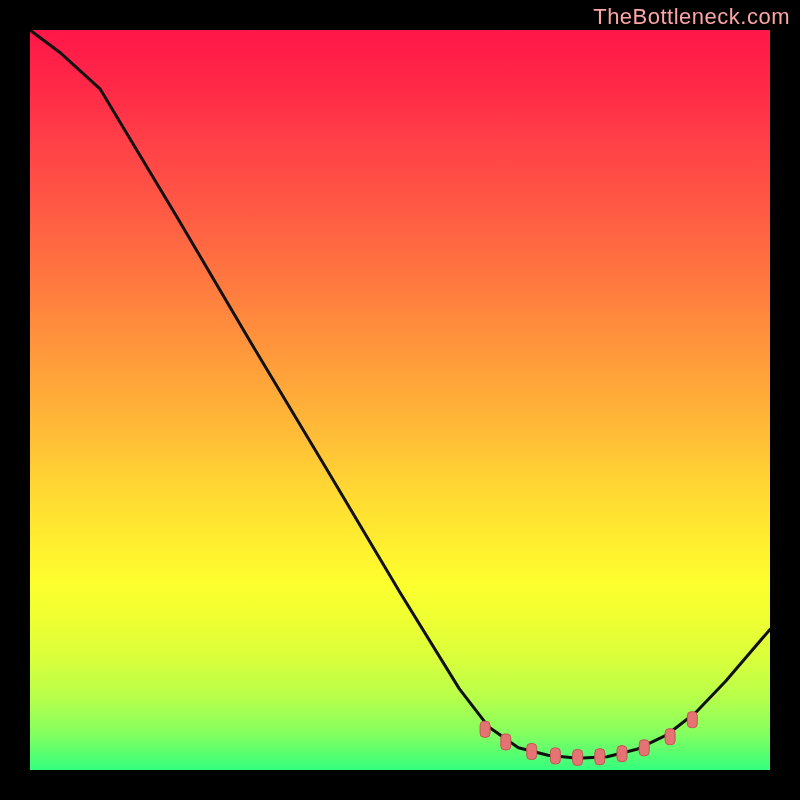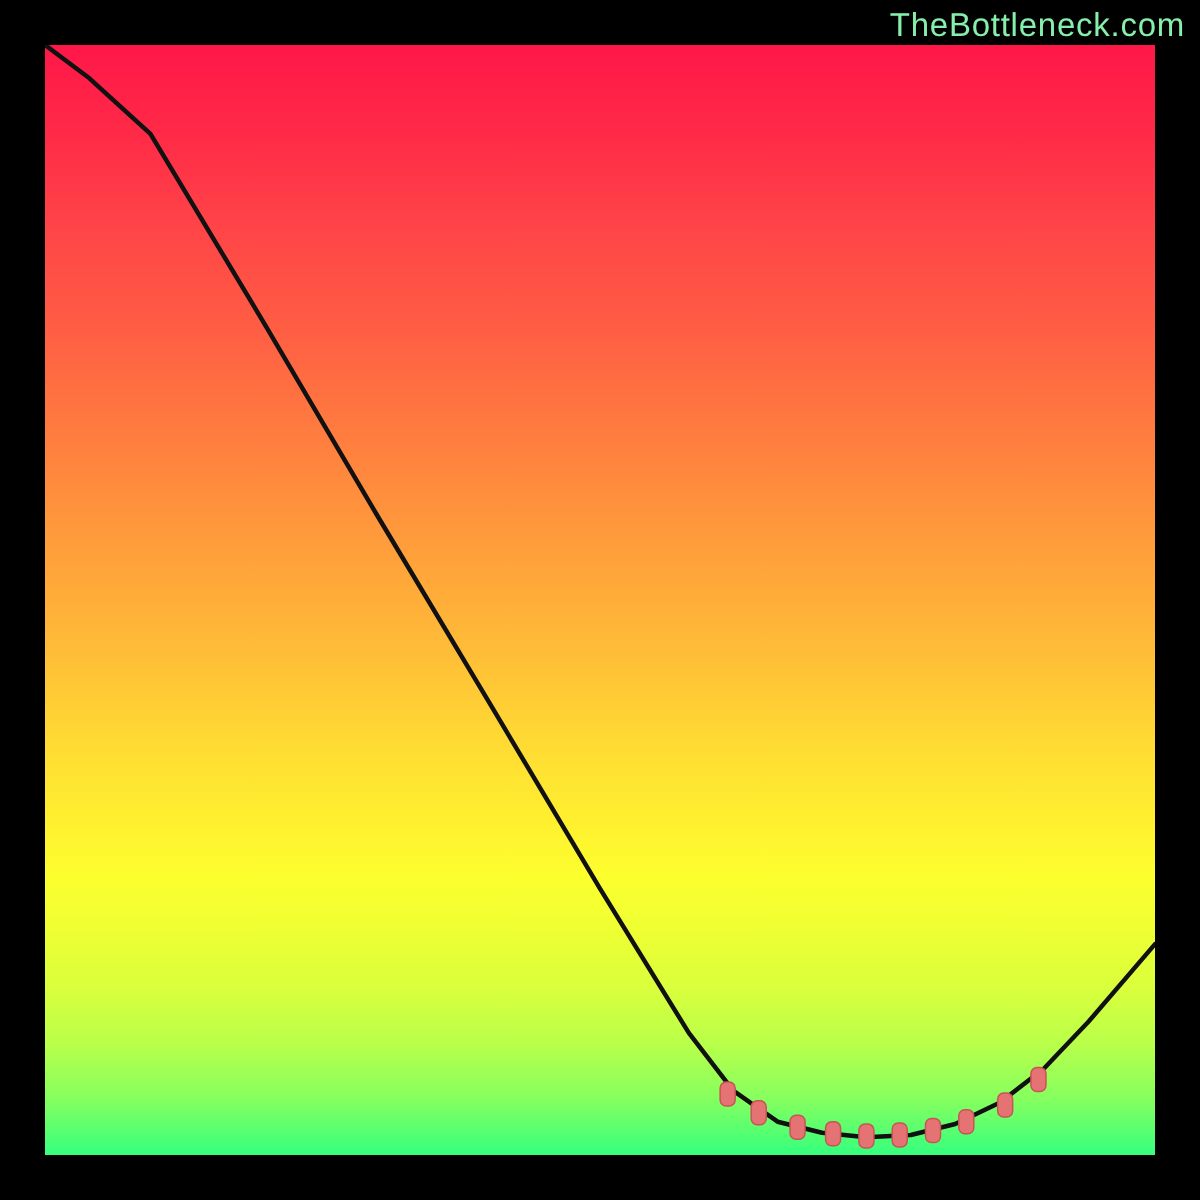--- a/index.html
+++ b/index.html
@@ -14,21 +14,21 @@
   .outer {
     width: 800px;
     height: 800px;
     background: #000;
     position: relative;
   }
   .watermark {
     position: absolute;
     top: 4px;
     right: 10px;
-    color: #86efac;
+    color: #fca5a5;
     font-size: 22px;
     font-weight: 500;
     z-index: 10;
     letter-spacing: 0.5px;
     margin-left: 26px;
   }
   .plot {
     position: absolute;
     left: 30px;
     top: 30px;

